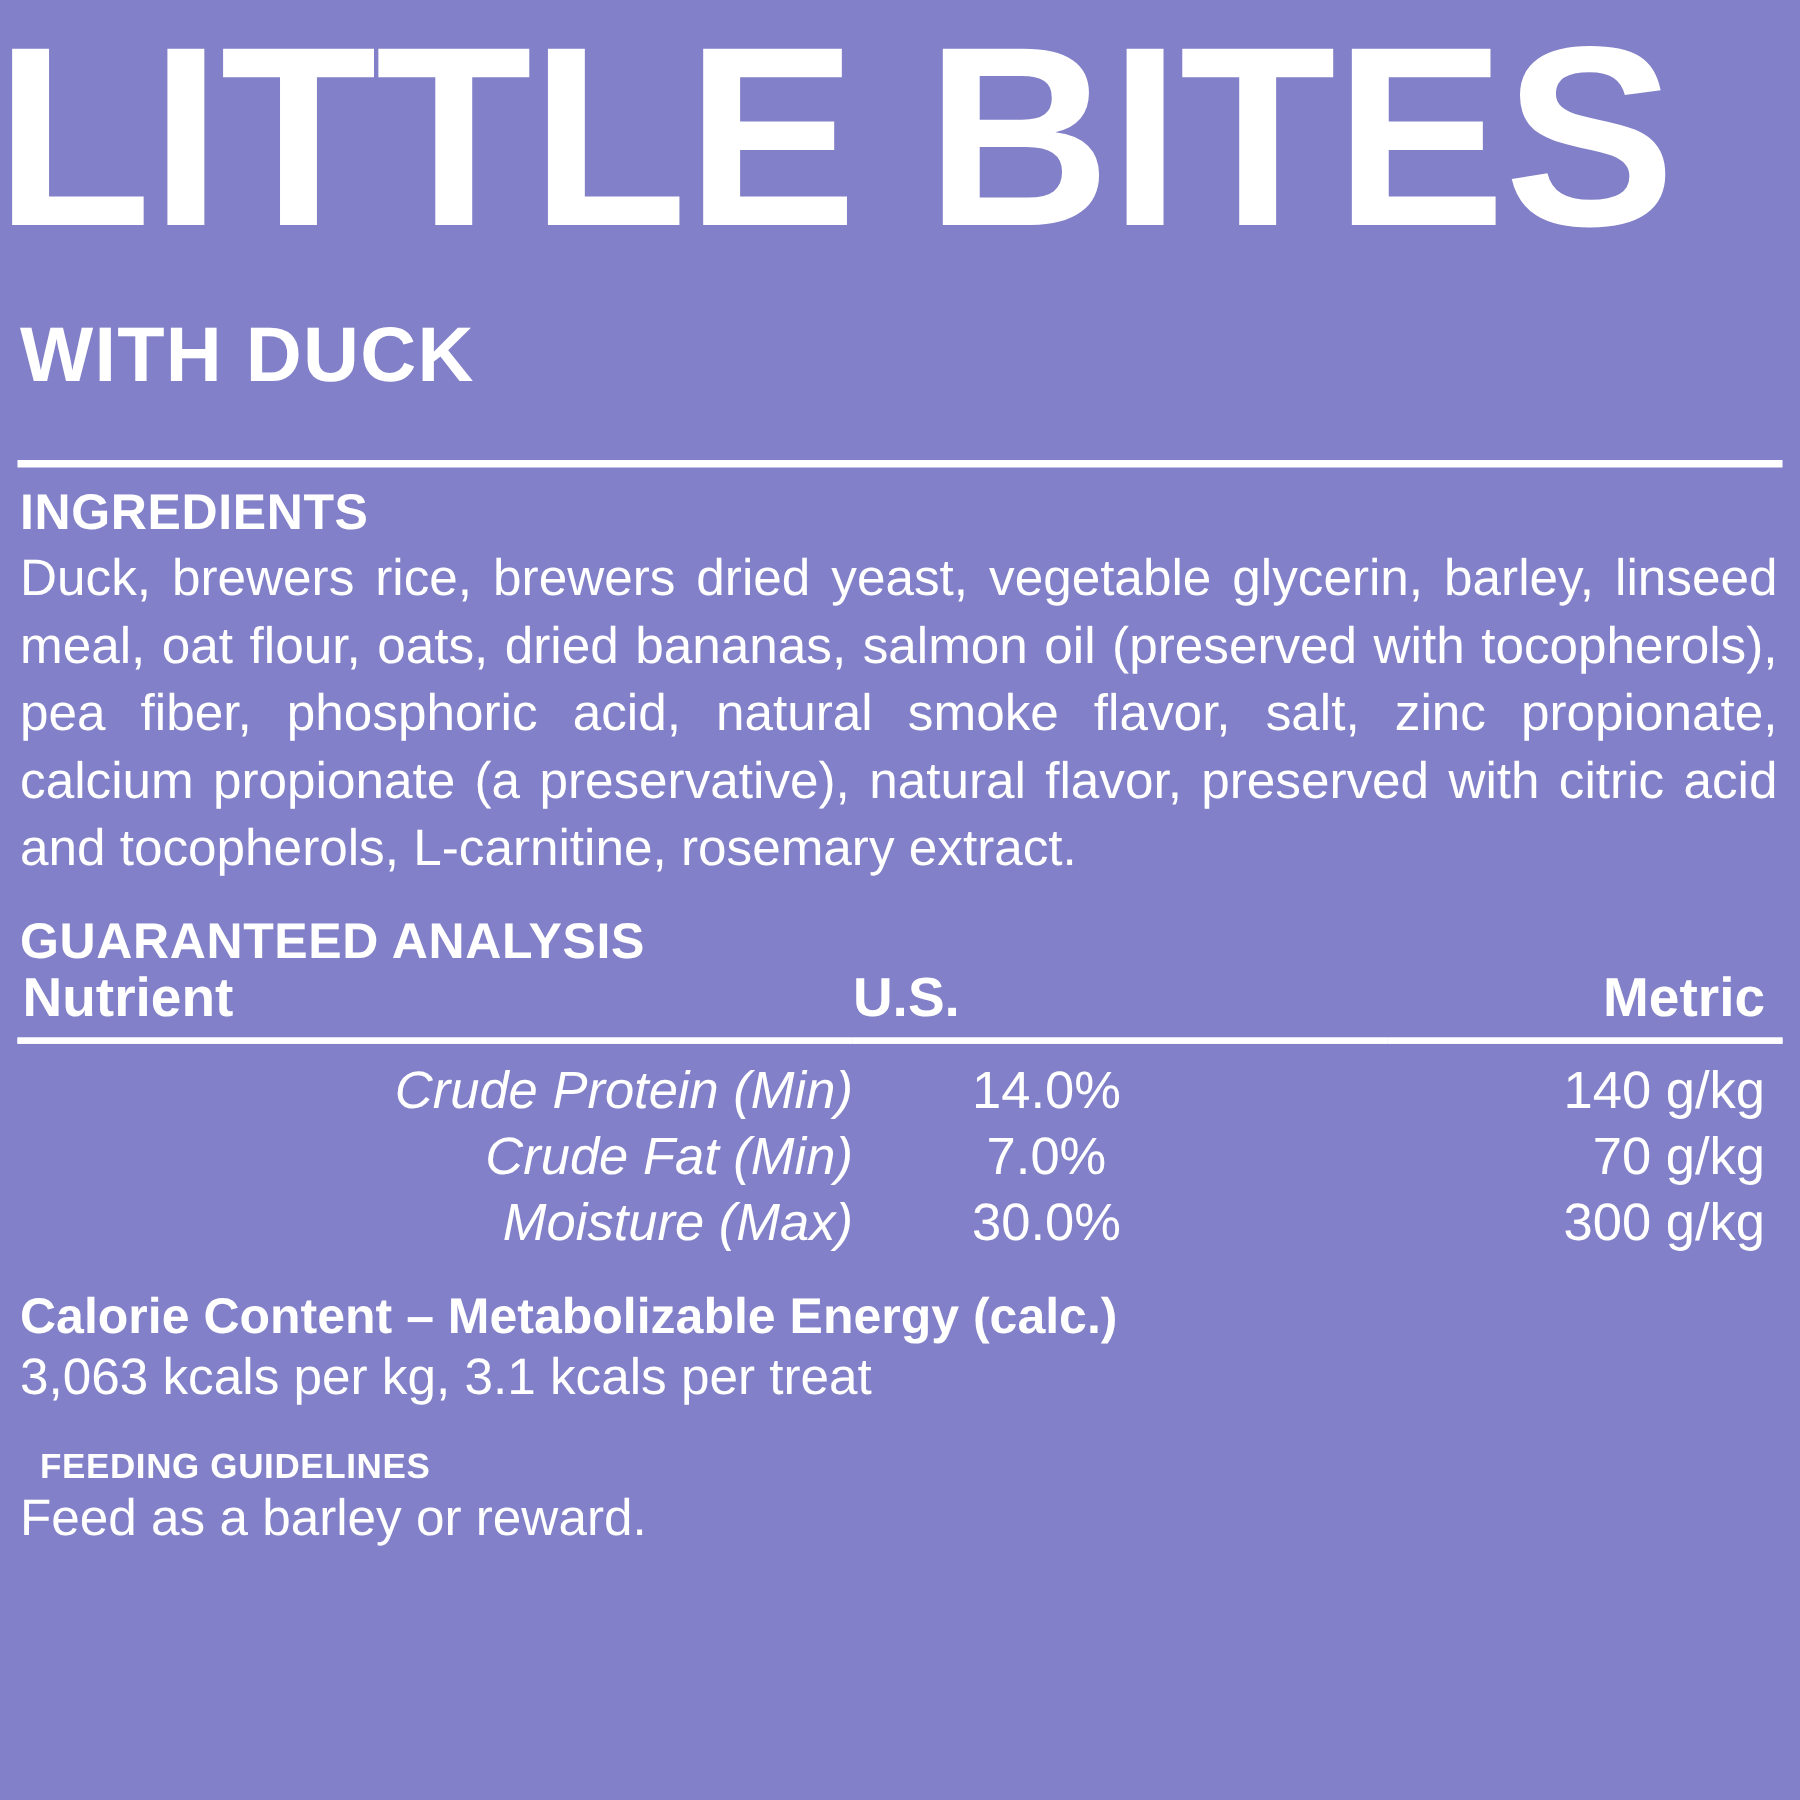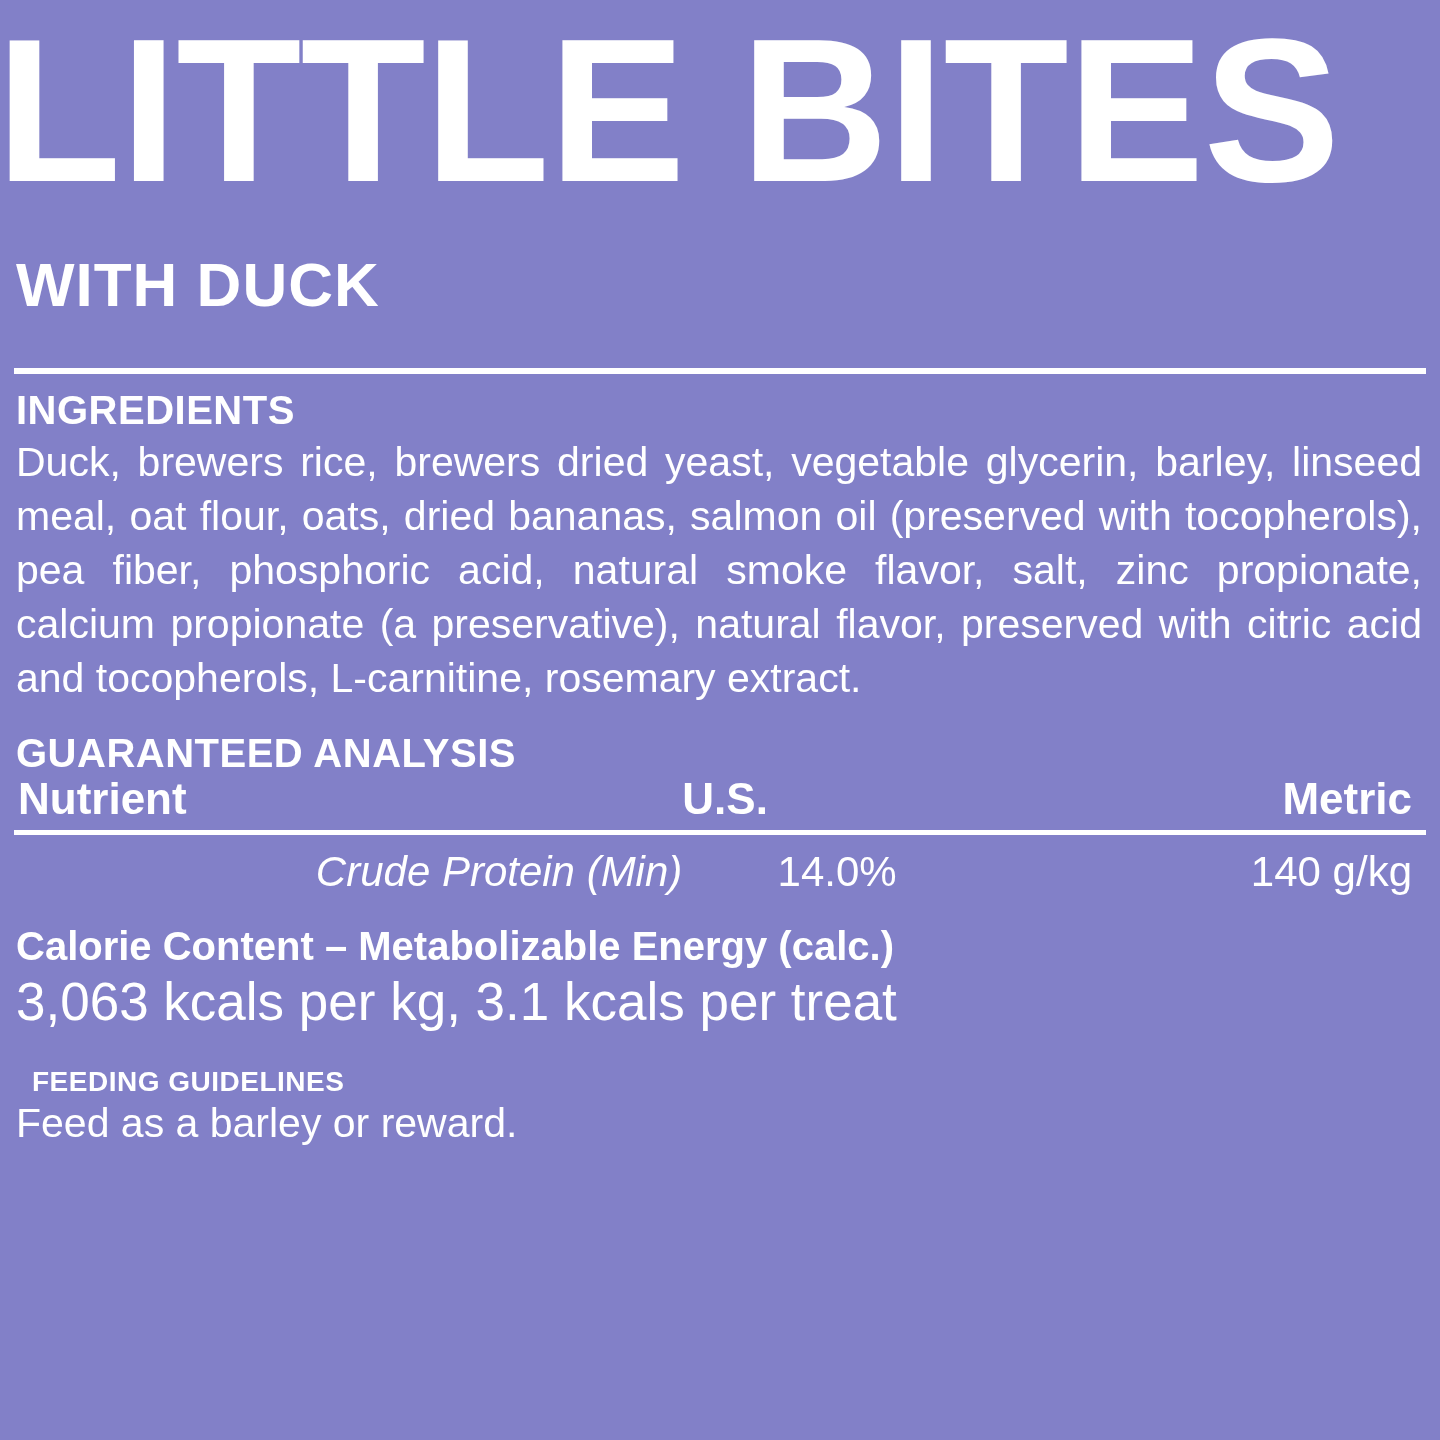--- a/index.html
+++ b/index.html
@@ -90,21 +90,21 @@
   table.ga td.nutrient { text-align: right; padding-left: 4px; font-style: italic; }
   table.ga td.us { text-align: center; padding-right: 118px; }
   table.ga td.metric { text-align: right; padding-right: 14px; }
   table.ga tbody tr:first-child td { padding-top: 12px; }
   .calorie-head {
     font-size: 40px;
     font-weight: bold;
     margin: 26px 0 0 2px;
   }
   .calorie-body {
-    font-size: 53px;
+    font-size: 41px;
     font-weight: 300;
     margin: 0 0 0 2px;
     line-height: 1.25;
   }
   .feeding-head {
     font-size: 28px;
     font-weight: bold;
     letter-spacing: 0.5px;
     margin: 30px 0 0 18px;
   }
@@ -137,20 +137,30 @@
         <th class="us">U.S.</th>
         <th class="metric">Metric</th>
       </tr>
     </thead>
     <tbody>
       <tr>
         <td class="nutrient">Crude Protein (Min)</td>
         <td class="us">14.0%</td>
         <td class="metric">140 g/kg</td>
       </tr>
+      <tr>
+        <td class="nutrient">Crude Fat (Min)</td>
+        <td class="us">7.0%</td>
+        <td class="metric">70 g/kg</td>
+      </tr>
+      <tr>
+        <td class="nutrient">Moisture (Max)</td>
+        <td class="us">30.0%</td>
+        <td class="metric">300 g/kg</td>
+      </tr>
     </tbody>
   </table>
 
   <div class="calorie-head">Calorie Content – Metabolizable Energy (calc.)</div>
   <div class="calorie-body">3,063 kcals per kg, 3.1 kcals per treat</div>
 
   <div class="feeding-head">FEEDING GUIDELINES</div>
   <div class="feeding-body">Feed as a barley or reward.</div>
 
 </div>

